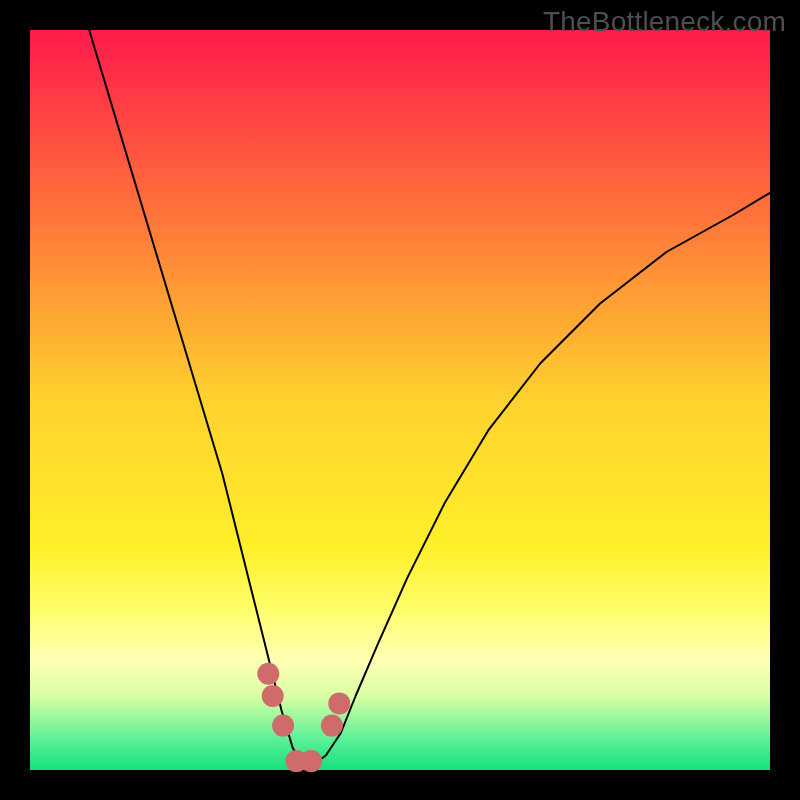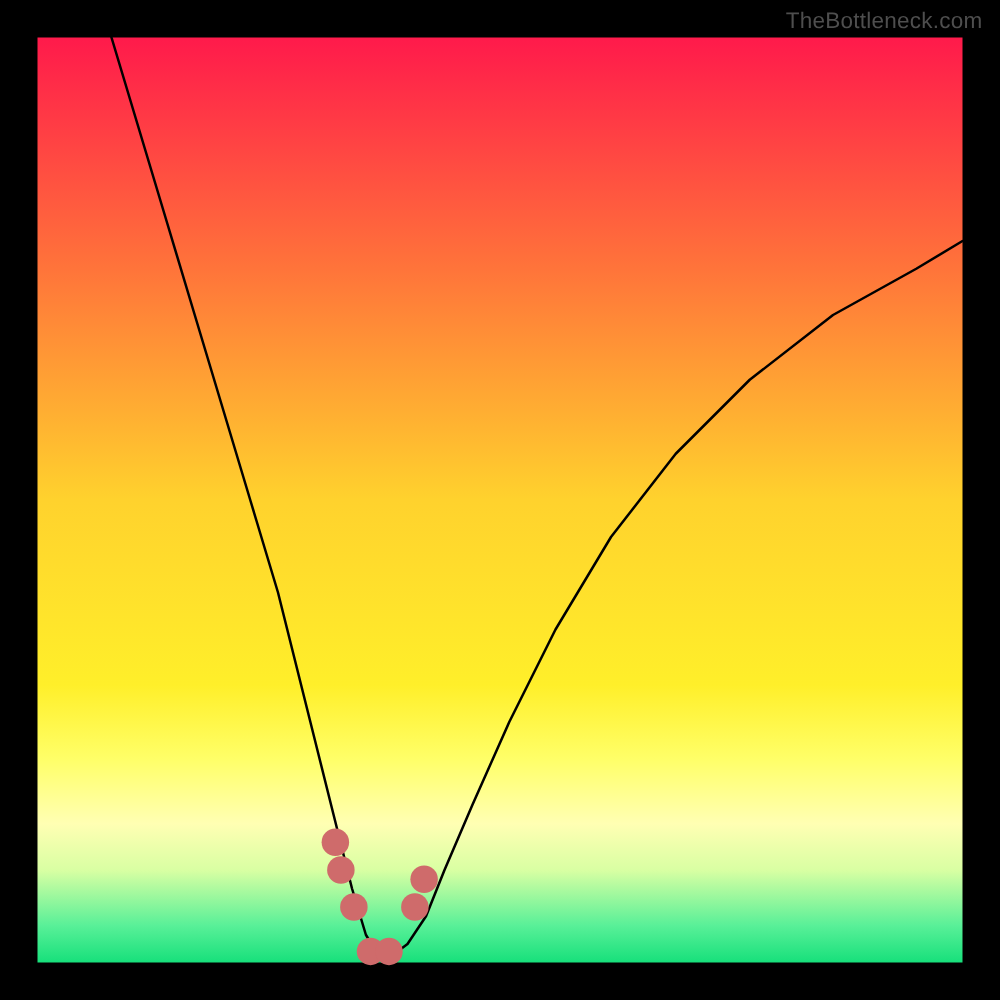--- a/index.html
+++ b/index.html
@@ -16,21 +16,21 @@
     background: #000;
   }
   svg {
     display: block;
   }
   .watermark {
     position: absolute;
     top: 6px;
     right: 14px;
     font-family: Arial, Helvetica, sans-serif;
-    font-size: 18px;
+    font-size: 28px;
     color: #4e4e4e;
     font-weight: 500;
     letter-spacing: 0.2px;
   }
 </style>
 </head>
 <body>
 
 <div class="stage">
   <svg id="chart-svg" width="800" height="800" viewBox="0 0 800 800">

